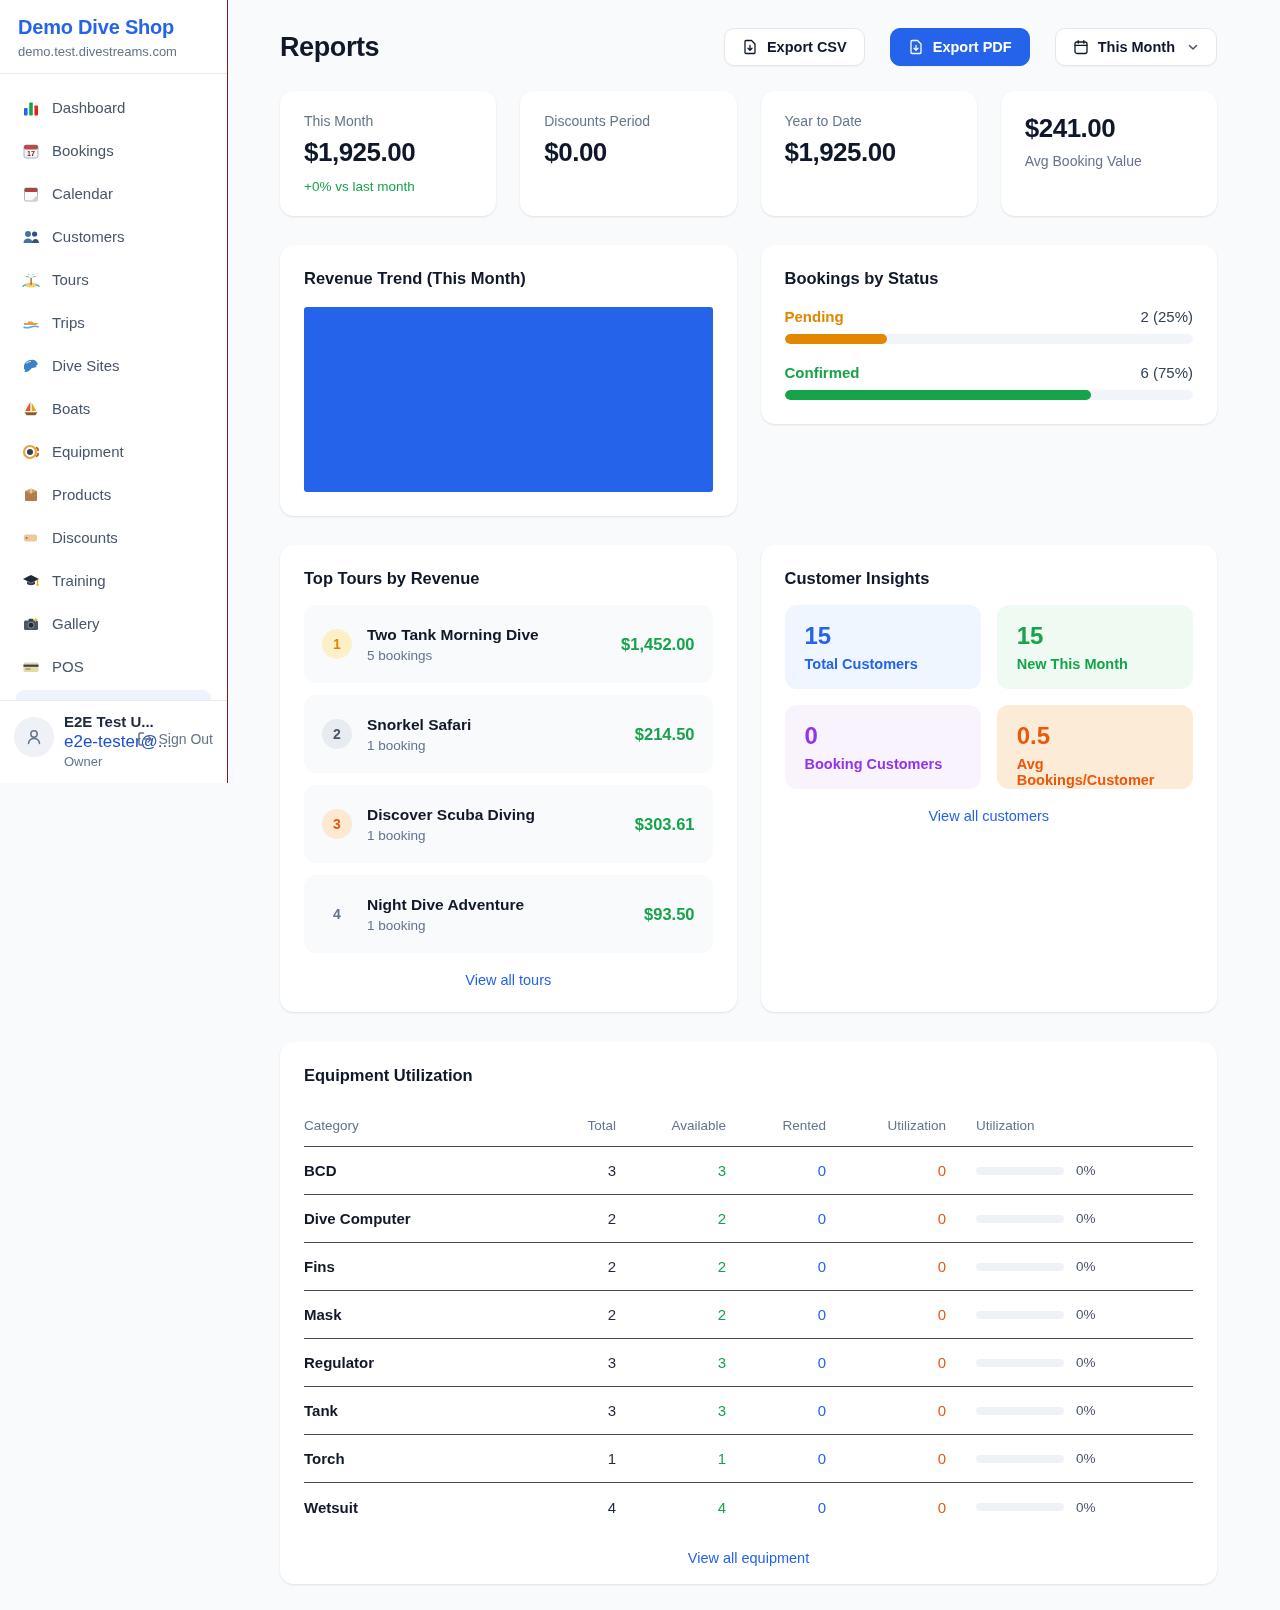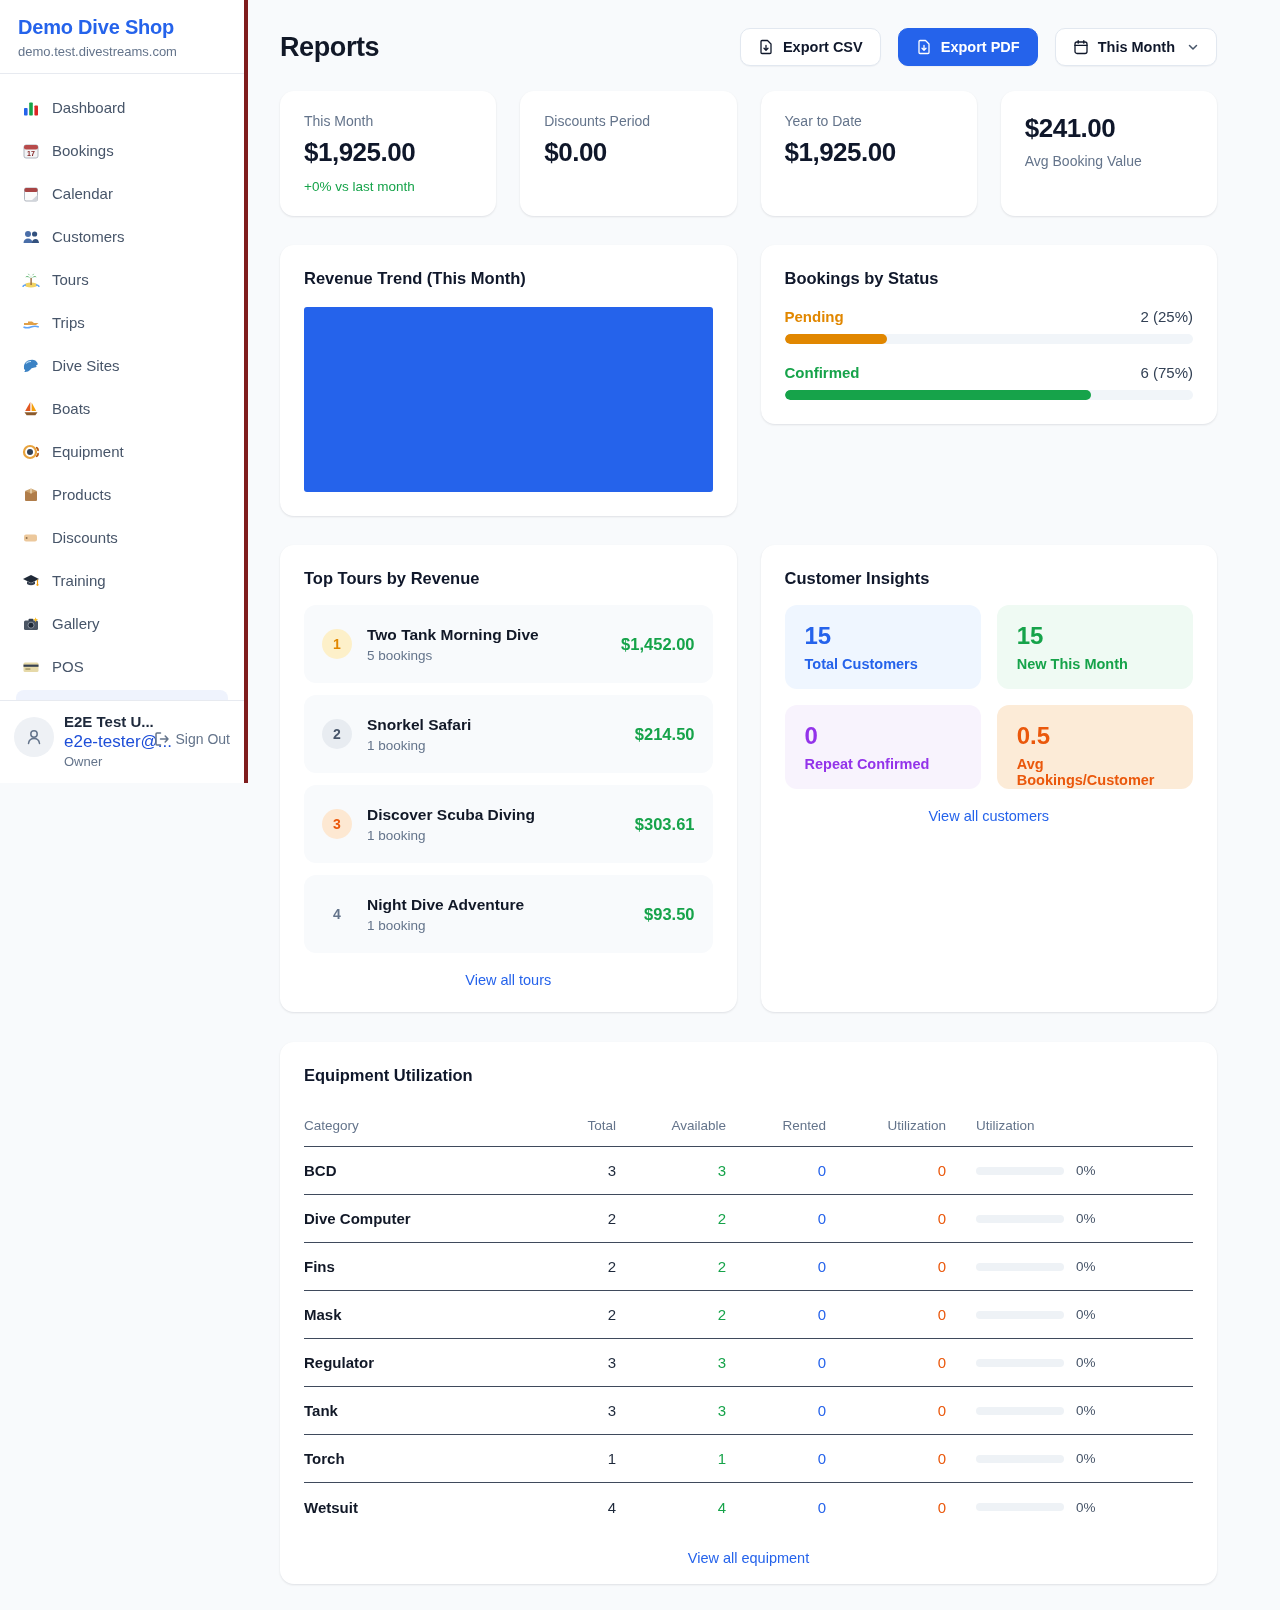--- a/index.html
+++ b/index.html
@@ -3,22 +3,22 @@
 <meta charset="utf-8">
 <style>
   * { margin:0; padding:0; box-sizing:border-box; }
   html,body { width:1280px; height:1610px; }
   body {
     font-family:"Liberation Sans","DejaVu Sans",sans-serif;
     background:#f8fafc; color:#0f172a; position:relative; overflow:hidden;
   }
   
   .sidebar {
-    position:absolute; left:0; top:0; width:248px; background:#ffffff;
-    border-right:4px solid #7f1d1d;
+    position:absolute; left:0; top:0; width:228px; background:#ffffff;
+    border-right:1px solid #7f1d1d;
   }
   .shop-head { padding:16px 18px 14px 18px; border-bottom:1px solid #e7eaf0; }
   .shop-name { color:#2563eb; font-size:20px; font-weight:800; letter-spacing:-0.2px; }
   .shop-domain { color:#64748b; font-size:13px; margin-top:5px; }
   .nav { padding:12px 8px 0 8px; }
   .nav-item {
     display:flex; align-items:center; height:43px; padding:0 14px; gap:12px;
     border-radius:8px; cursor:pointer; color:#475569; font-size:15px;
   }
   .nav-item .nicon { width:18px; height:18px; flex:0 0 18px; display:inline-block; }
@@ -37,21 +37,21 @@
   .user-meta { min-width:0; }
   .user-name { font-size:15px; font-weight:700; color:#1e293b; white-space:nowrap; }
   .user-email { font-size:17px; color:#1d4ed8; margin-top:2px; white-space:nowrap; }
   .user-role { font-size:13px; color:#64748b; margin-top:2px; }
   .signout { display:flex; align-items:center; gap:6px; color:#64748b; font-size:14px;
     margin-left:auto; margin-top:18px; cursor:pointer; white-space:nowrap; }
   
   .main { position:absolute; left:280px; top:0; width:937px; }
   .page-head { margin-top:28px; display:flex; align-items:center; justify-content:space-between; }
   .page-title { font-size:27px; font-weight:800; letter-spacing:-0.4px; color:#111827; }
-  .head-actions { display:flex; align-items:flex-end; gap:17px; }
+  .head-actions { display:flex; align-items:flex-end; gap:25px; }
   .btn {
     display:flex; align-items:center; gap:9px; height:38px; padding:0 17px;
     border-radius:10px; font-size:14.5px; font-weight:600; cursor:pointer;
     background:#ffffff; border:1px solid #e2e8f0; color:#0f172a;
     box-shadow:0 1px 1px rgba(15,23,42,.04);
   }
   .btn-primary { background:#2563eb; border-color:#2563eb; color:#ffffff; }
   .btn .chev { margin-left:3px; }
   
   .card {
@@ -431,21 +431,21 @@
         <div class="insight-tile tile-blue">
           <div class="insight-value">15</div>
           <div class="insight-label">Total Customers</div>
         </div>
         <div class="insight-tile tile-green">
           <div class="insight-value">15</div>
           <div class="insight-label">New This Month</div>
         </div>
         <div class="insight-tile tile-purple">
           <div class="insight-value">0</div>
-          <div class="insight-label">Repeat Confirmed</div>
+          <div class="insight-label">Booking Customers</div>
         </div>
         <div class="insight-tile tile-orange">
           <div class="insight-value">0.5</div>
           <div class="insight-label">Avg Bookings/Customer</div>
         </div>
       </div>
       <a class="card-link">View all customers</a>
     </div>
   </div>
 

